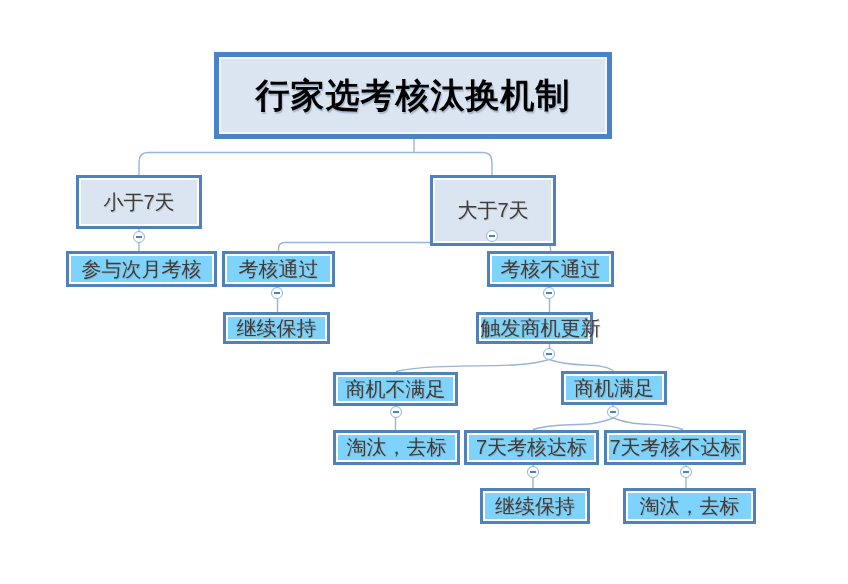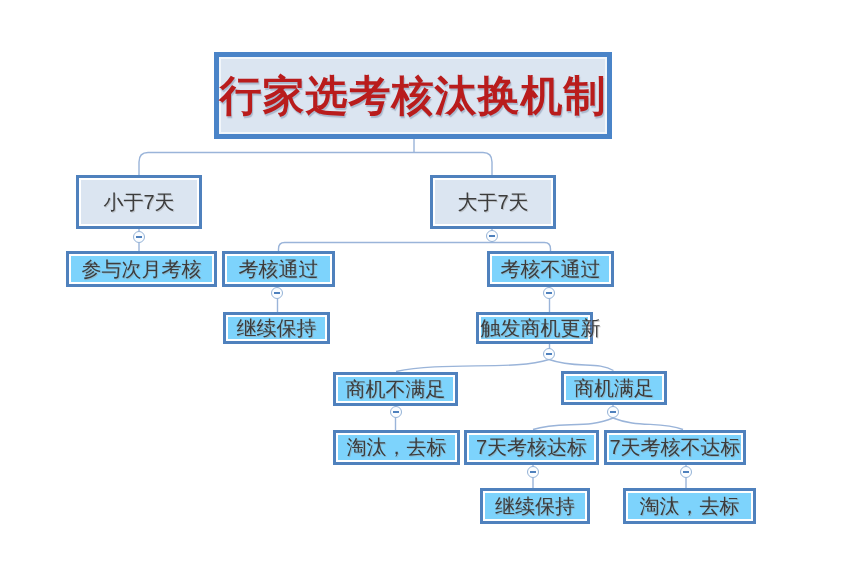--- a/index.html
+++ b/index.html
@@ -26,22 +26,22 @@
   }
   .node.branch{
     background:#dbe5f1;
     font-size:20px;
   }
   .node.root{
     border-width:5px;
     border-color:#4a84c8;
     background:#dbe5f1;
     box-shadow:inset 0 0 0 2px rgba(255,255,255,0.65);
-    color:#b91c1c;
-    font-size:42px;
+    color:#000000;
+    font-size:34px;
     font-weight:bold;
     letter-spacing:1px;
     text-shadow:1px 2px 1px rgba(120,140,170,0.5);
   }
   .collapse{
     position:absolute;
     width:12px;height:12px;
     box-sizing:border-box;
     border:1px solid #95b3d7;
     border-radius:50%;
@@ -86,21 +86,21 @@
 
       <path d="M533 465 V488"></path>
       <path d="M686 465 V488"></path>
     </g>
   </svg>
 
   <div class="node root" style="left:214px;top:52px;width:398px;height:87px;">行家选考核汰换机制</div>
 
   <div class="node branch" style="left:76px;top:175px;width:126px;height:54px;">小于7天</div>
 
-  <div class="node branch" style="left:430px;top:175px;width:126px;height:54px;">大于7天</div>
+  <div class="node branch" style="left:430px;top:175px;width:126px;height:71px;">大于7天</div>
 
   <div class="node" style="left:66px;top:251px;width:151px;height:36px;">参与次月考核</div>
 
   <div class="node" style="left:222px;top:251px;width:113px;height:36px;">考核通过</div>
 
   <div class="node" style="left:487px;top:251px;width:127px;height:36px;">考核不通过</div>
 
   <div class="node" style="left:223px;top:312px;width:107px;height:32px;">继续保持</div>
 
   <div class="node" style="left:476px;top:312px;width:117px;height:32px;padding-left:12px;">触发商机更新</div>

